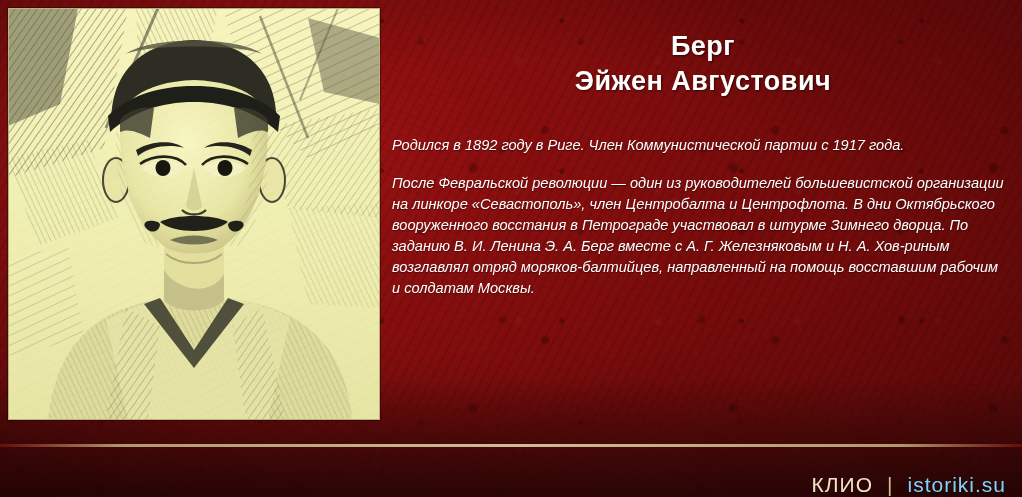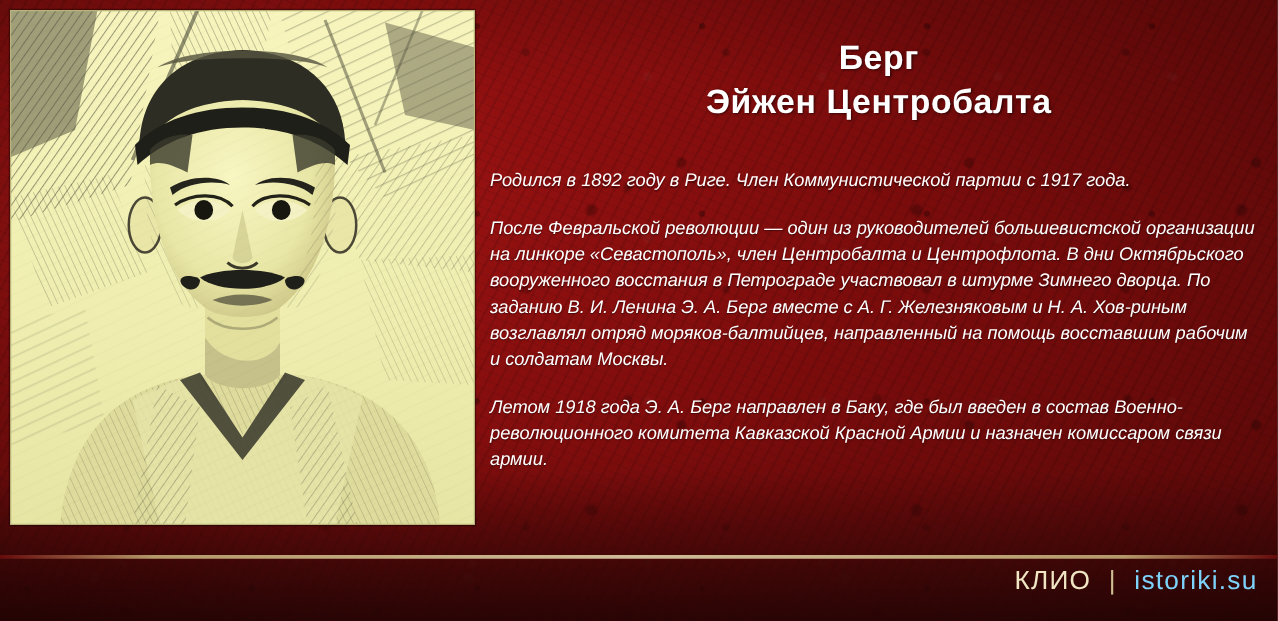--- a/index.html
+++ b/index.html
@@ -128,21 +128,21 @@
     position: absolute;
     left: 0; right: 0;
     bottom: 50px;
     height: 3px;
     background: linear-gradient(90deg, #6d0c0c 0%, #c8b27a 12%, #e8dcb2 50%, #c8b27a 88%, #6d0c0c 100%);
     opacity: 0.85;
   }
   .footer {
     position: absolute;
     right: 16px;
-    bottom: 20px;
+    bottom: 0;
     display: flex;
     align-items: center;
     gap: 14px;
     color: #f0e6c4;
     font-size: 21px;
     letter-spacing: 1px;
   }
   .footer .sep { color: #cdbd90; }
   .footer .site { color: #7dd3fc; }
 </style>
@@ -249,27 +249,26 @@
       <path d="M112,120 C112,170 126,216 156,238 L140,238 C116,212 106,168 108,124 Z" fill="url(#hatch2)" opacity="0.35"></path>
       <path d="M244,120 C246,172 238,214 216,238 L232,238 C254,212 264,166 262,122 Z" fill="url(#hatch)" opacity="0.3"></path>
 
       <rect x="0" y="0" width="372" height="412" fill="url(#hatch3)" opacity="0.06"></rect>
       <rect x="0" y="0" width="372" height="412" fill="none" stroke="#b9b47c" stroke-width="2"></rect>
     </svg>
   </div>
 
   <div class="header">
     <div class="name-line1">Берг</div>
-    <div class="name-line2">Эйжен Центробалта</div>
+    <div class="name-line2">Эйжен Августович</div>
   </div>
 
   <div class="bio">
     <p>Родился в 1892 году в Риге. Член Коммунистической партии с 1917 года.</p>
     <p>После Февральской революции — один из руководителей большевистской организации на линкоре «Севастополь», член Центробалта и Центрофлота. В дни Октябрьского вооруженного восстания в Петрограде участвовал в штурме Зимнего дворца. По заданию В. И. Ленина Э. А. Берг вместе с А. Г. Железняковым и Н. А. Хов-риным возглавлял отряд моряков-балтийцев, направленный на помощь восставшим рабочим и солдатам Москвы.</p>
-    <p>Летом 1918 года Э. А. Берг направлен в Баку, где был введен в состав Военно-революционного комитета Кавказской Красной Армии и назначен комиссаром связи армии.</p>
   </div>
 
   <div class="footer-rule"></div>
 
   <div class="footer">
     <span class="brand">КЛИО</span>
     <span class="sep">|</span>
     <span class="site">istoriki.su</span>
   </div>
 

